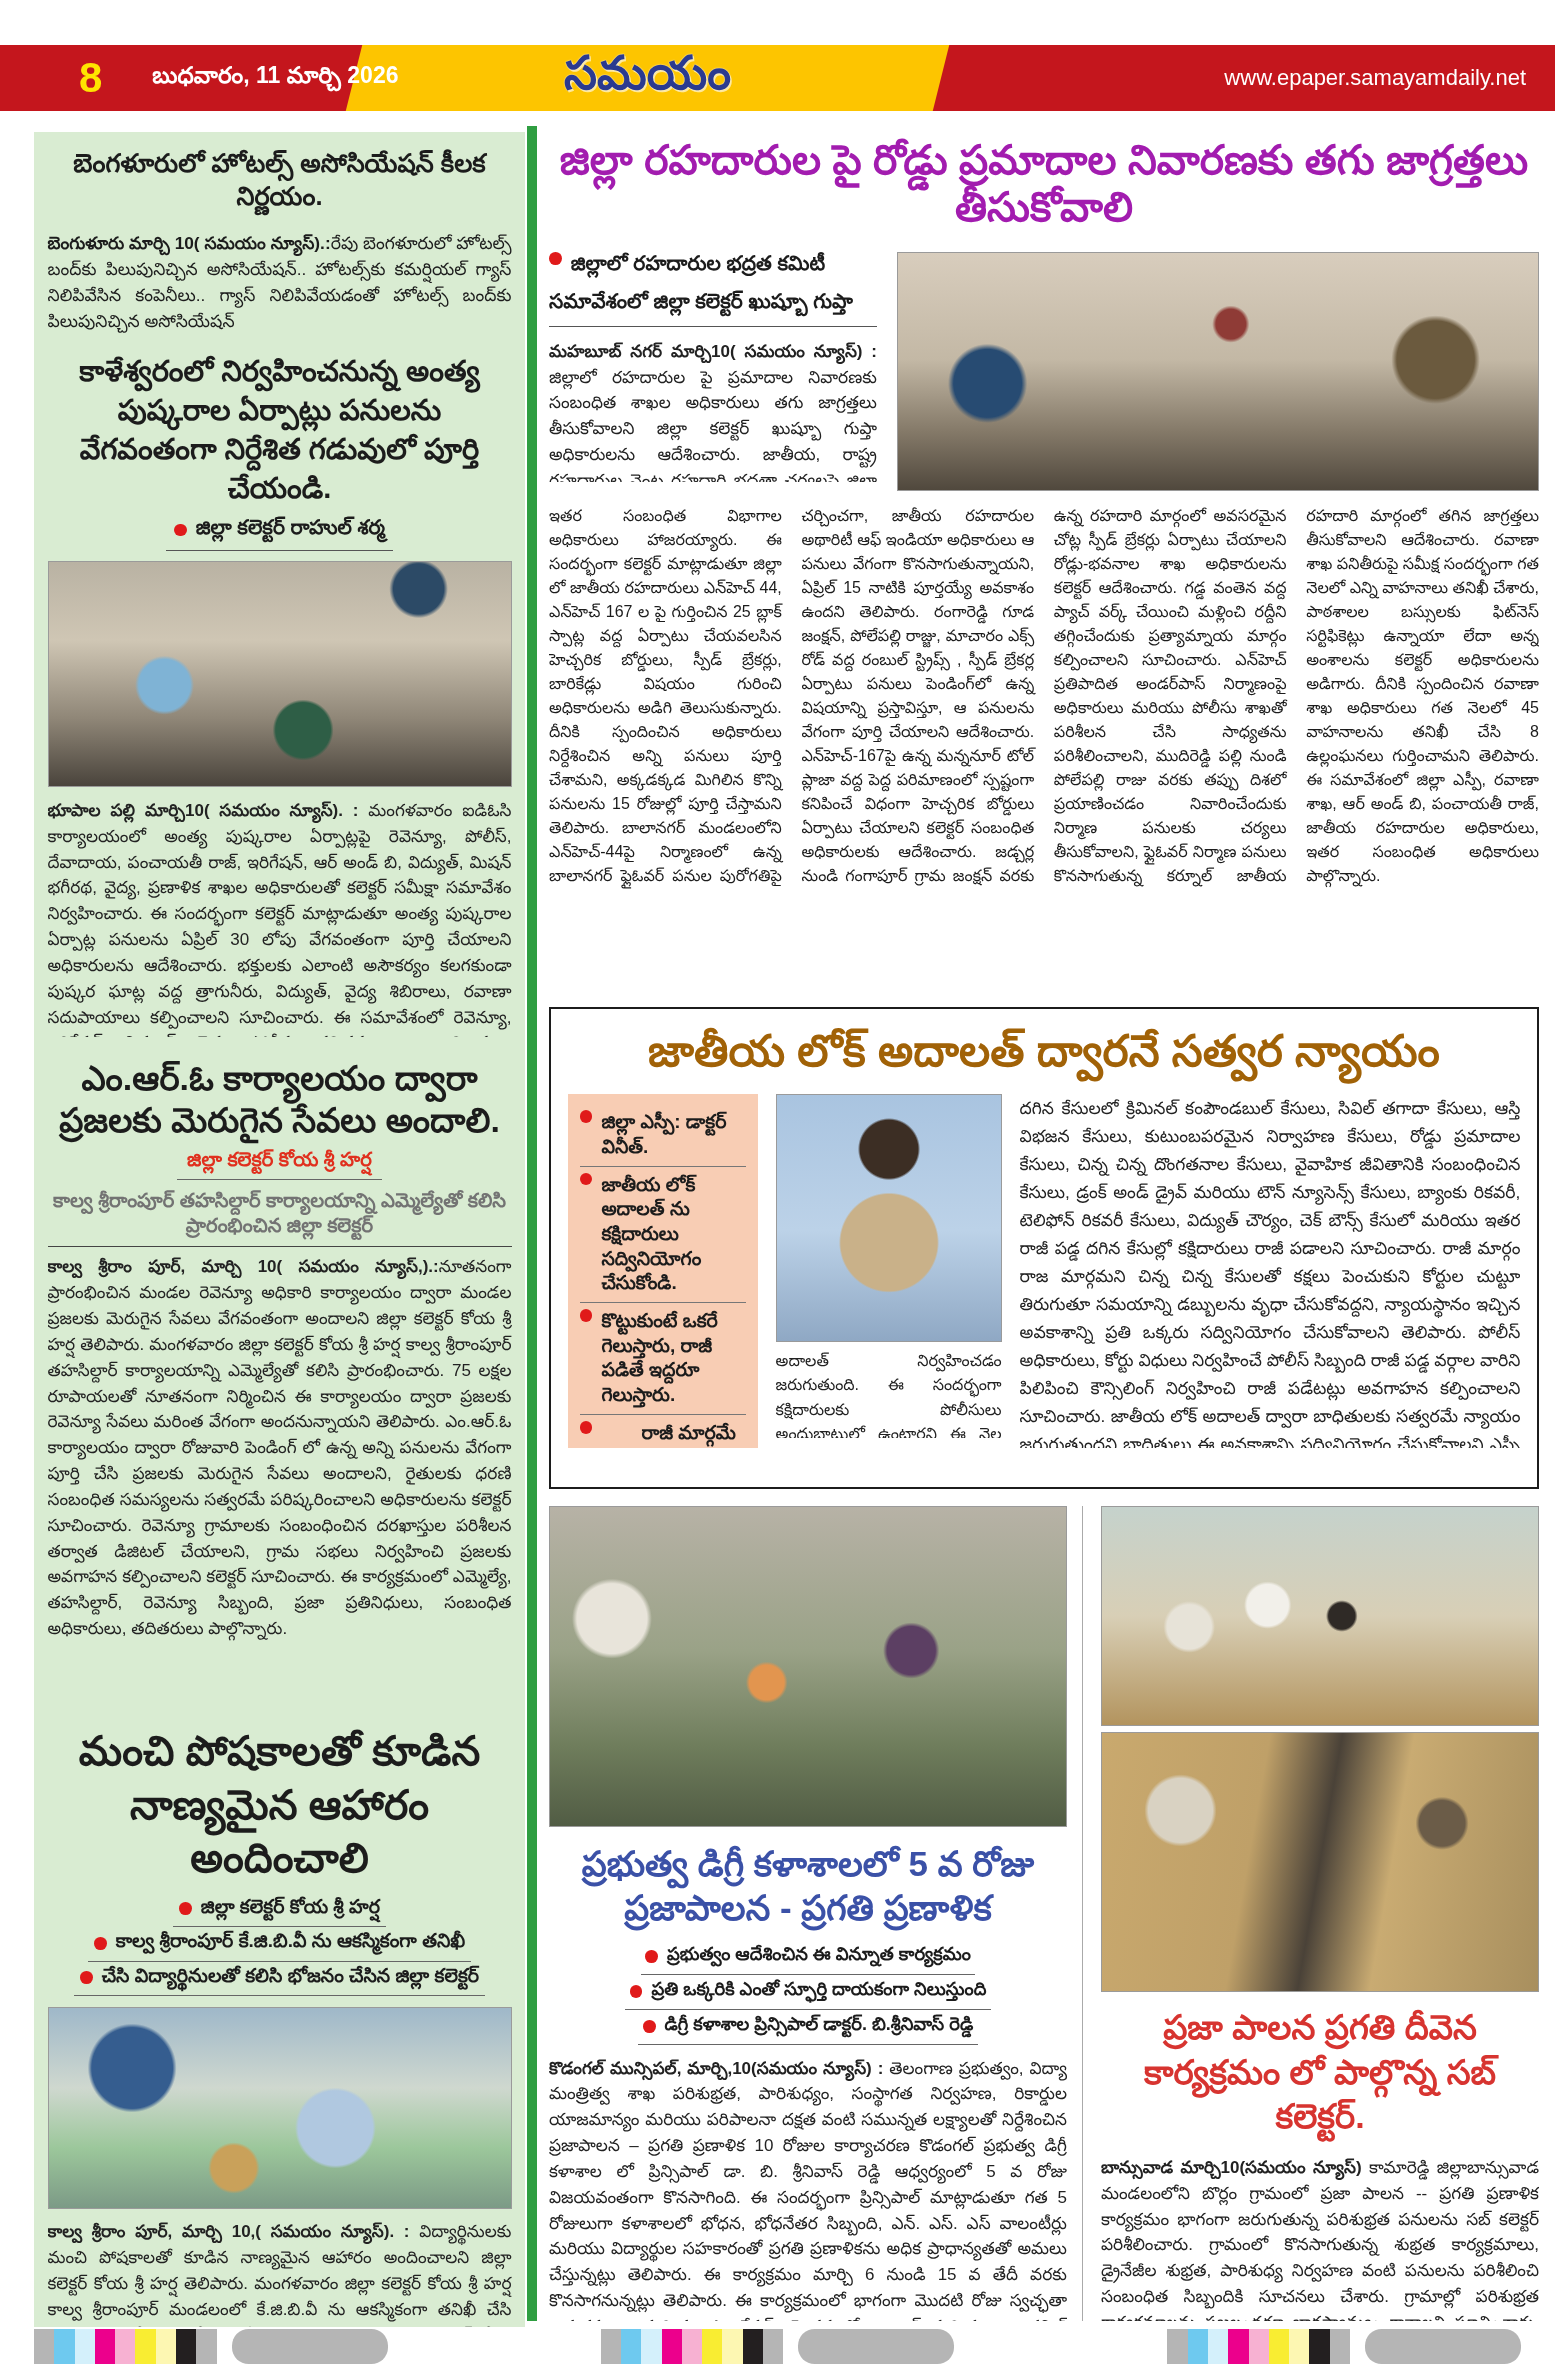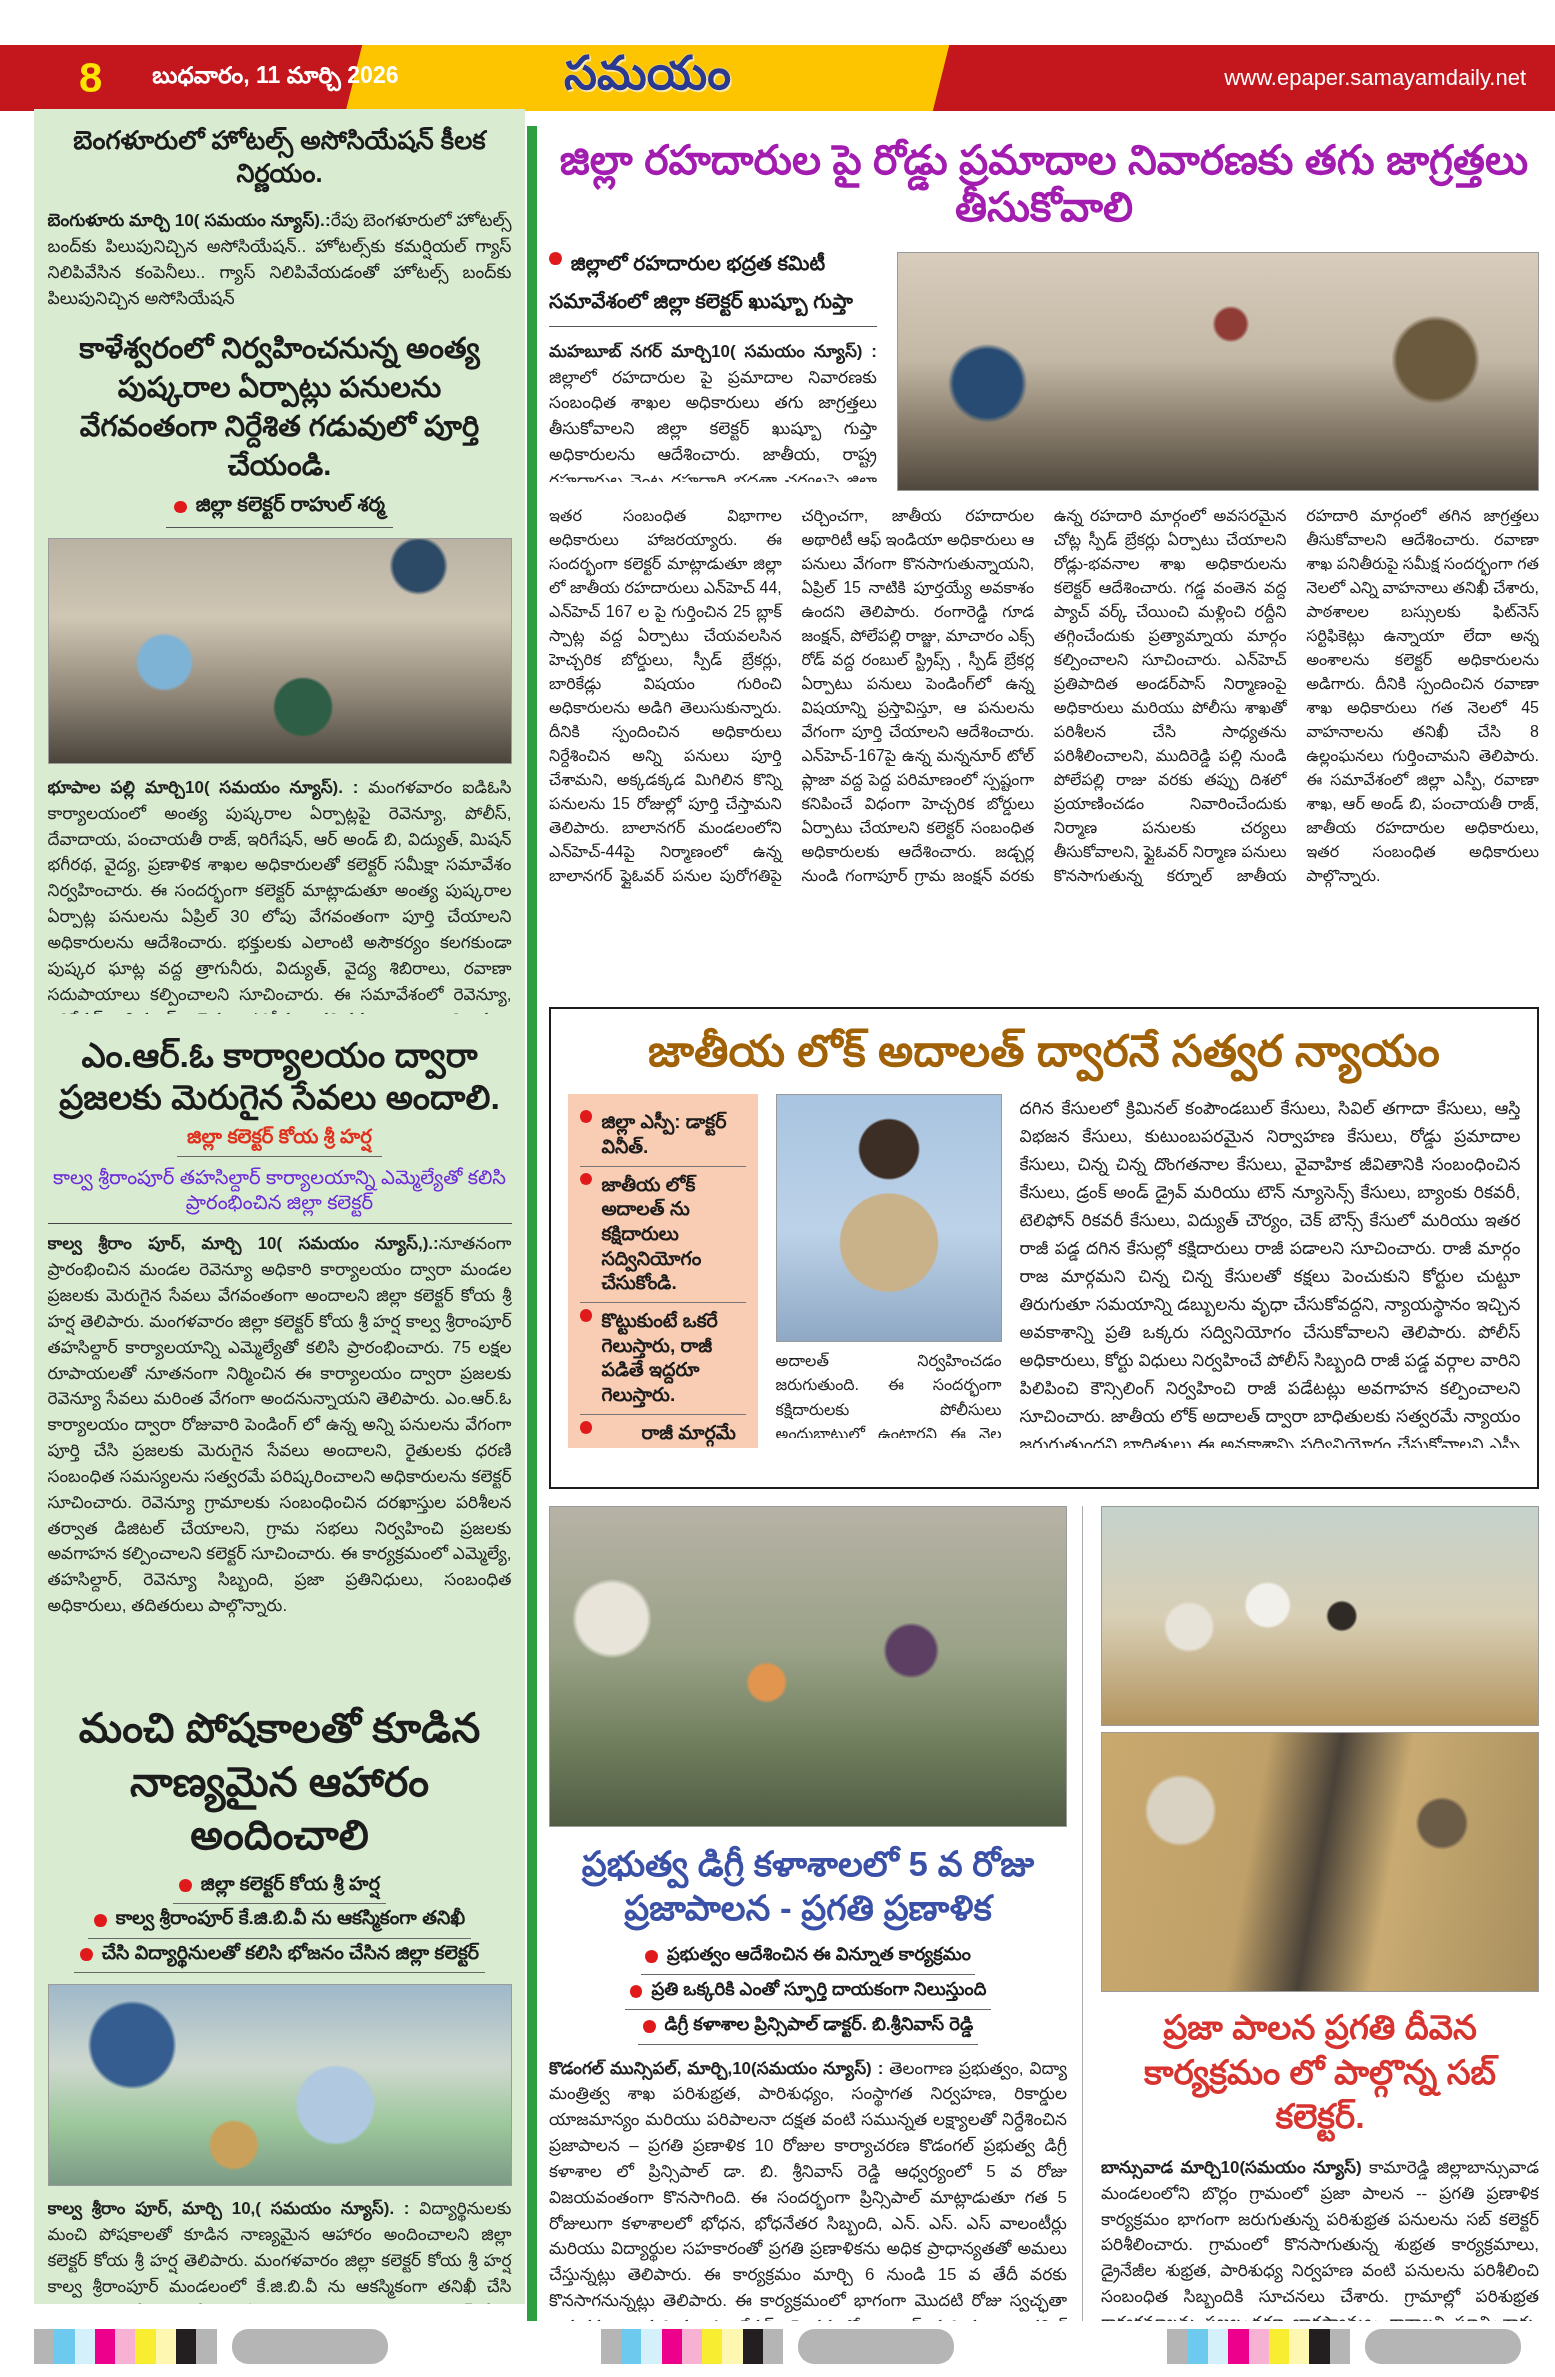--- a/index.html
+++ b/index.html
@@ -10,21 +10,21 @@
   .hdr-yellow{position:absolute;left:354px;top:0;width:587px;height:66px;background:#fdc500;transform:skewX(-14deg);}
   .hdr-left{position:absolute;left:0;top:0;width:354px;height:66px;display:flex;align-items:center;}
   .pgnum{color:#ffe400;font-size:42px;font-weight:bold;margin-left:79px;}
   .hdr-sep{width:1.5px;height:44px;background:#ffffff;margin:0 21px 0 29px;}
   .hdr-date{color:#ffffff;font-size:23px;font-weight:bold;white-space:nowrap;}
   .masthead{position:absolute;left:354px;top:0;width:587px;height:66px;display:flex;align-items:center;justify-content:center;
             color:#2b3a8f;font-size:47px;font-weight:bold;text-shadow:0 0 1.5px #fff,1.5px 1.5px 0 rgba(255,255,255,.6);}
   .hdr-right{position:absolute;right:0;top:0;width:615px;height:66px;display:flex;align-items:center;justify-content:flex-end;}
   .hdr-url{color:#ffffff;font-size:22px;margin-right:29px;text-decoration:none;}
   
-  .leftcol{position:absolute;left:34px;top:109px;width:491px;height:2195px;background:#d9ecd2;
+  .leftcol{position:absolute;left:34px;top:132px;width:491px;height:2195px;background:#d9ecd2;
            box-sizing:border-box;padding:12px 13.5px;overflow:hidden;}
   .vdivider{position:absolute;left:527px;top:126px;width:9.8px;height:2195px;background:#2f9e41;}
   .maincol{position:absolute;left:549px;top:126px;width:990px;height:2195px;overflow:hidden;}
   
   .body-txt{text-align:justify;font-size:17px;line-height:1.52;color:#222;}
   .dateline{font-weight:bold;}
   .dot{display:inline-block;width:12.8px;height:12.8px;border-radius:50%;background:#e01a1a;margin-right:9px;flex:0 0 auto;}
   .bull-row{display:flex;align-items:flex-start;font-weight:bold;}
   
   .a1-h{font-size:25.6px;font-weight:bold;text-align:center;line-height:1.3;margin:3px 0 9px;}
@@ -35,21 +35,21 @@
   .photo{width:100%;border:0.8px solid #9a9a9a;box-sizing:border-box;}
   .ph1{height:226px;background:
         radial-gradient(circle at 80% 12%,#2c4a66 0 6%,transparent 7%),
         radial-gradient(circle at 55% 75%,#2e5e46 0 9%,transparent 10%),
         radial-gradient(circle at 25% 55%,#7fb3d5 0 7%,transparent 8%),
         linear-gradient(180deg,#b9b2a3 0%,#cfc6b4 35%,#8f8677 70%,#4a443c 100%);}
   .pushkara{margin-top:10.5px;height:239px;overflow:hidden;}
   .mro-h{font-size:34px;font-weight:bold;text-align:center;line-height:1.25;margin:19.6px 0 6px;}
   .mro-byline{display:block;text-align:center;color:#e0301e;font-size:19.6px;font-weight:bold;
               border-bottom:1.5px solid #666;width:fit-content;margin:0 auto;padding:0 10.5px 4.5px;}
-  .mro-sub{color:#6d28d9;font-size:19.6px;font-weight:normal;text-align:center;line-height:1.3;
+  .mro-sub{color:#737373;font-size:19.6px;font-weight:bold;text-align:center;line-height:1.3;
            border-bottom:1.5px solid #444;padding:7.5px 0 7.5px;margin-bottom:7.5px;}
   .mro-body{height:454px;overflow:hidden;margin-top:4.5px;}
   .nut-h{font-size:41px;font-weight:bold;text-align:center;line-height:1.3;margin:15px 0 7.5px;}
   .nut-bull{display:flex;align-items:center;font-size:19px;font-weight:bold;width:fit-content;
             margin:0 auto;border-bottom:1.1px solid #666;padding:3px 6px 4.5px;}
   .ph2{height:202px;margin-top:10.5px;background:
         radial-gradient(circle at 18% 30%,#355d8f 0 10%,transparent 11%),
         radial-gradient(circle at 62% 60%,#b0c8e0 0 12%,transparent 13%),
         radial-gradient(circle at 40% 80%,#c9a15a 0 7%,transparent 8%),
         linear-gradient(180deg,#9fb8c9 0%,#cfd8cf 40%,#9cc79b 70%,#7c9a86 100%);}

